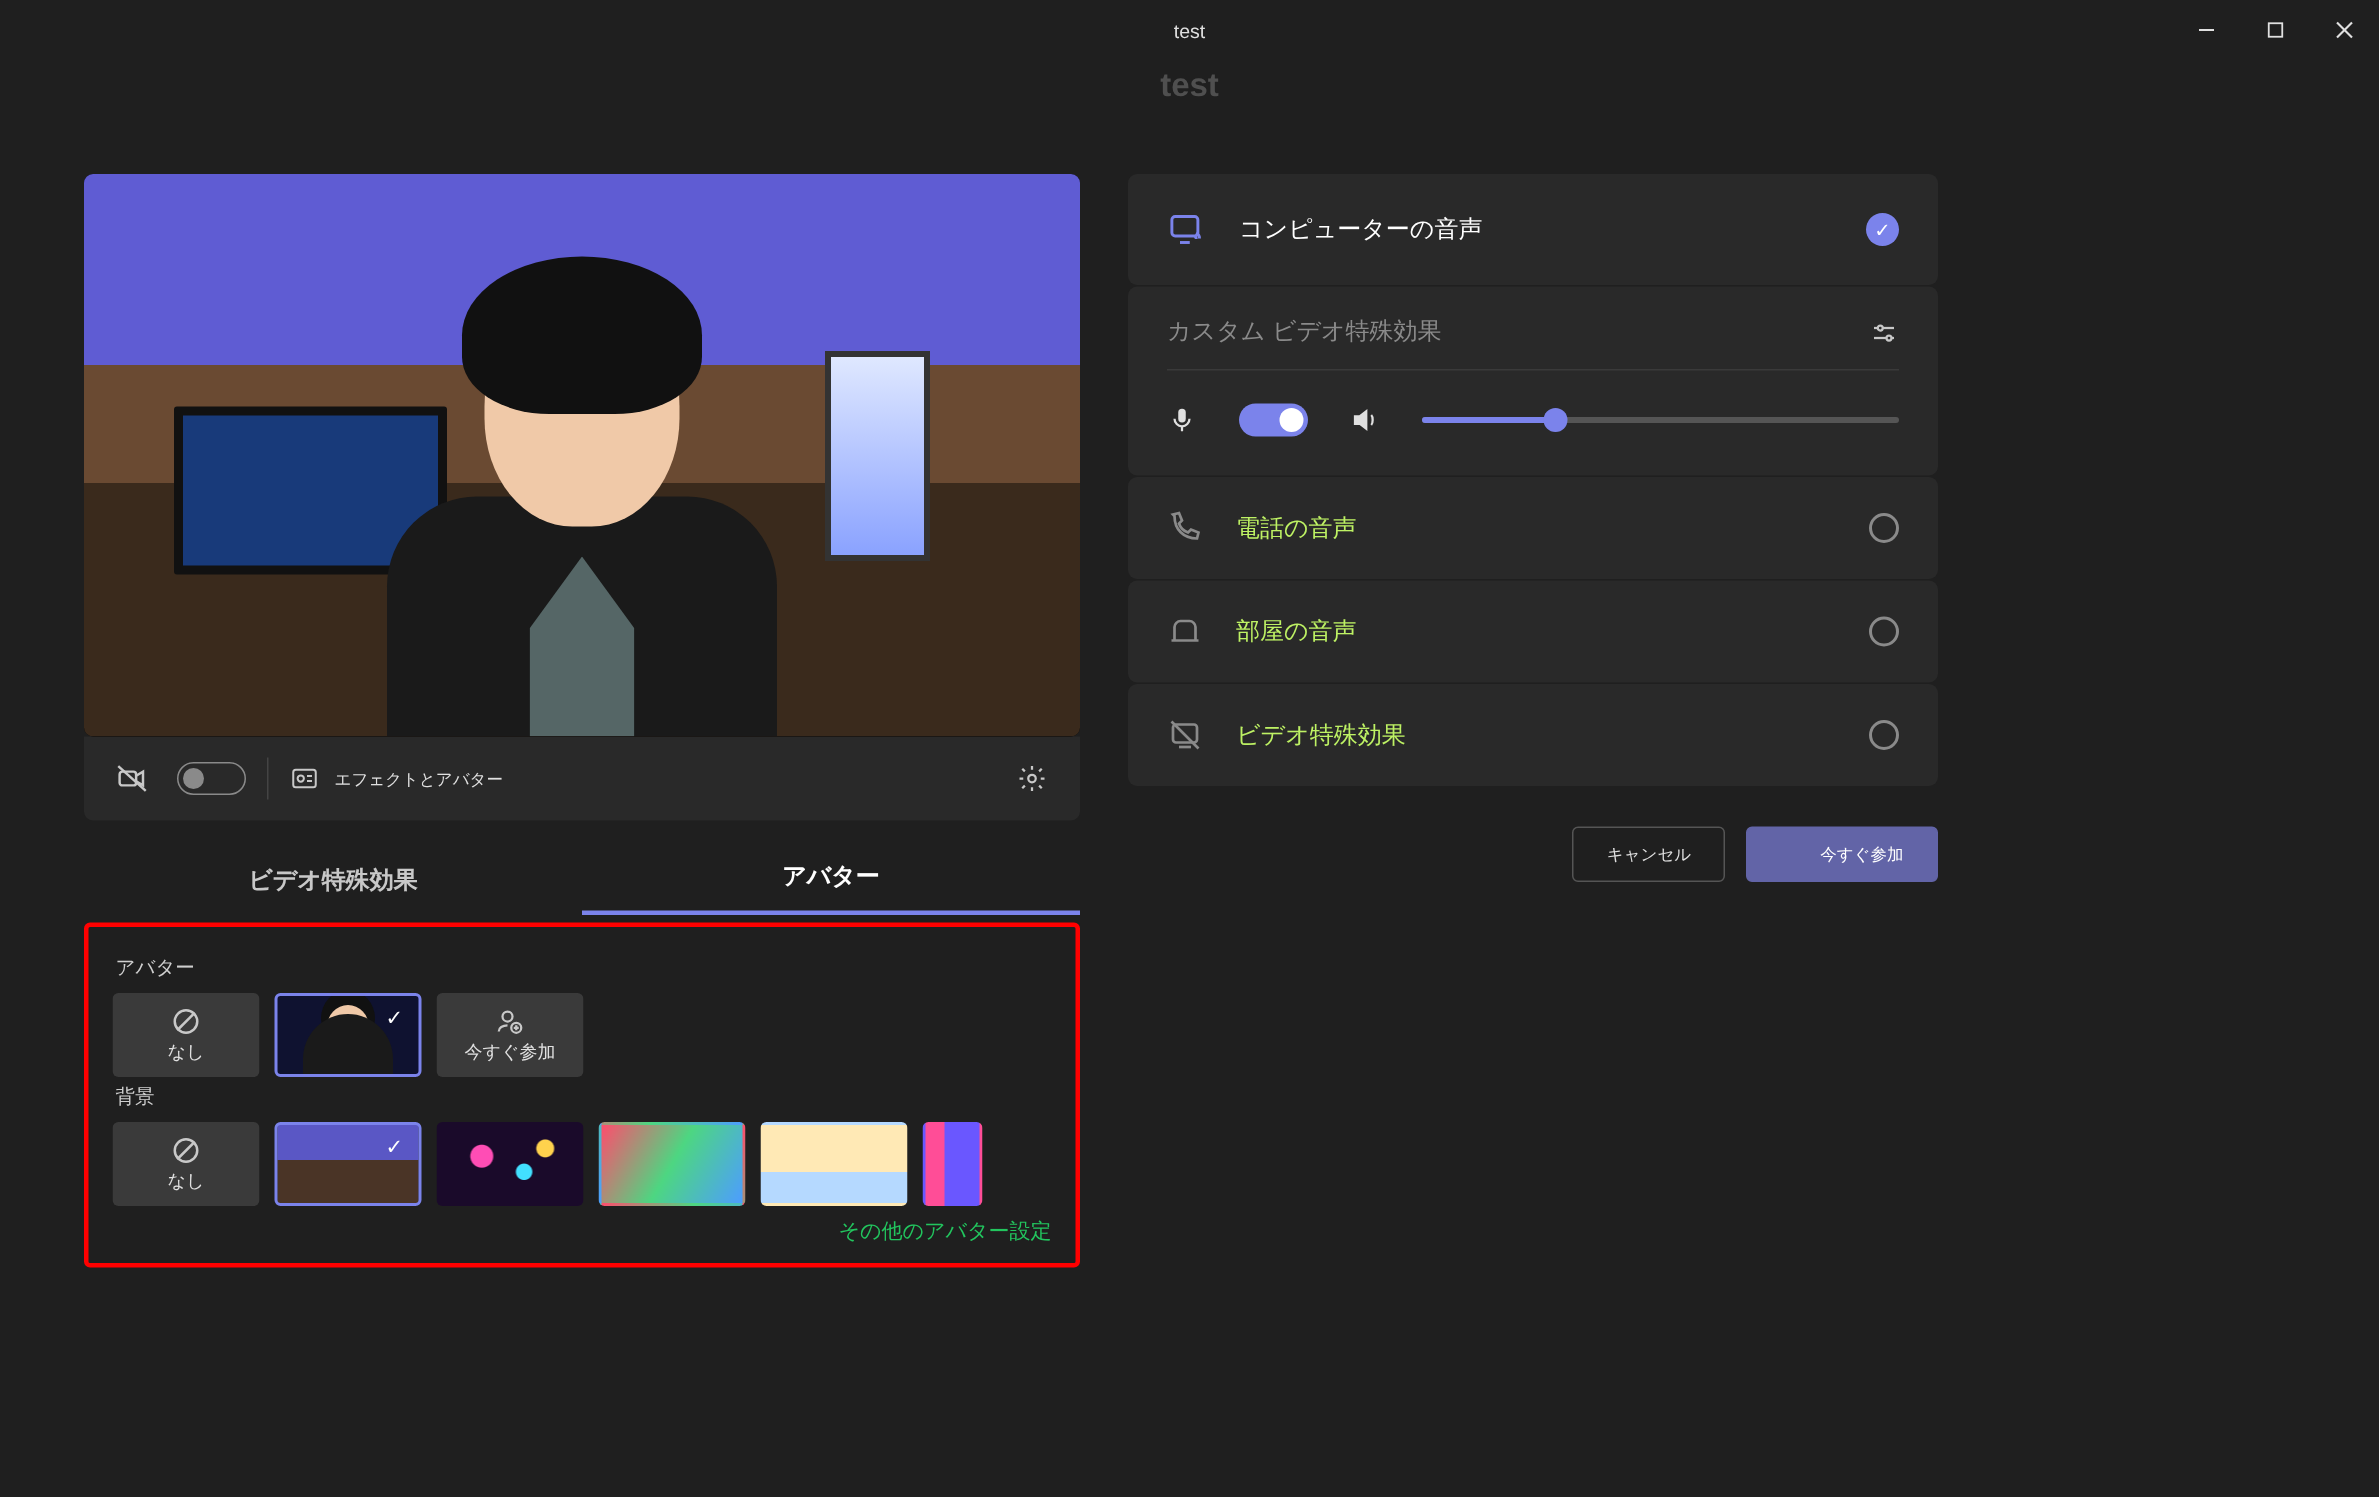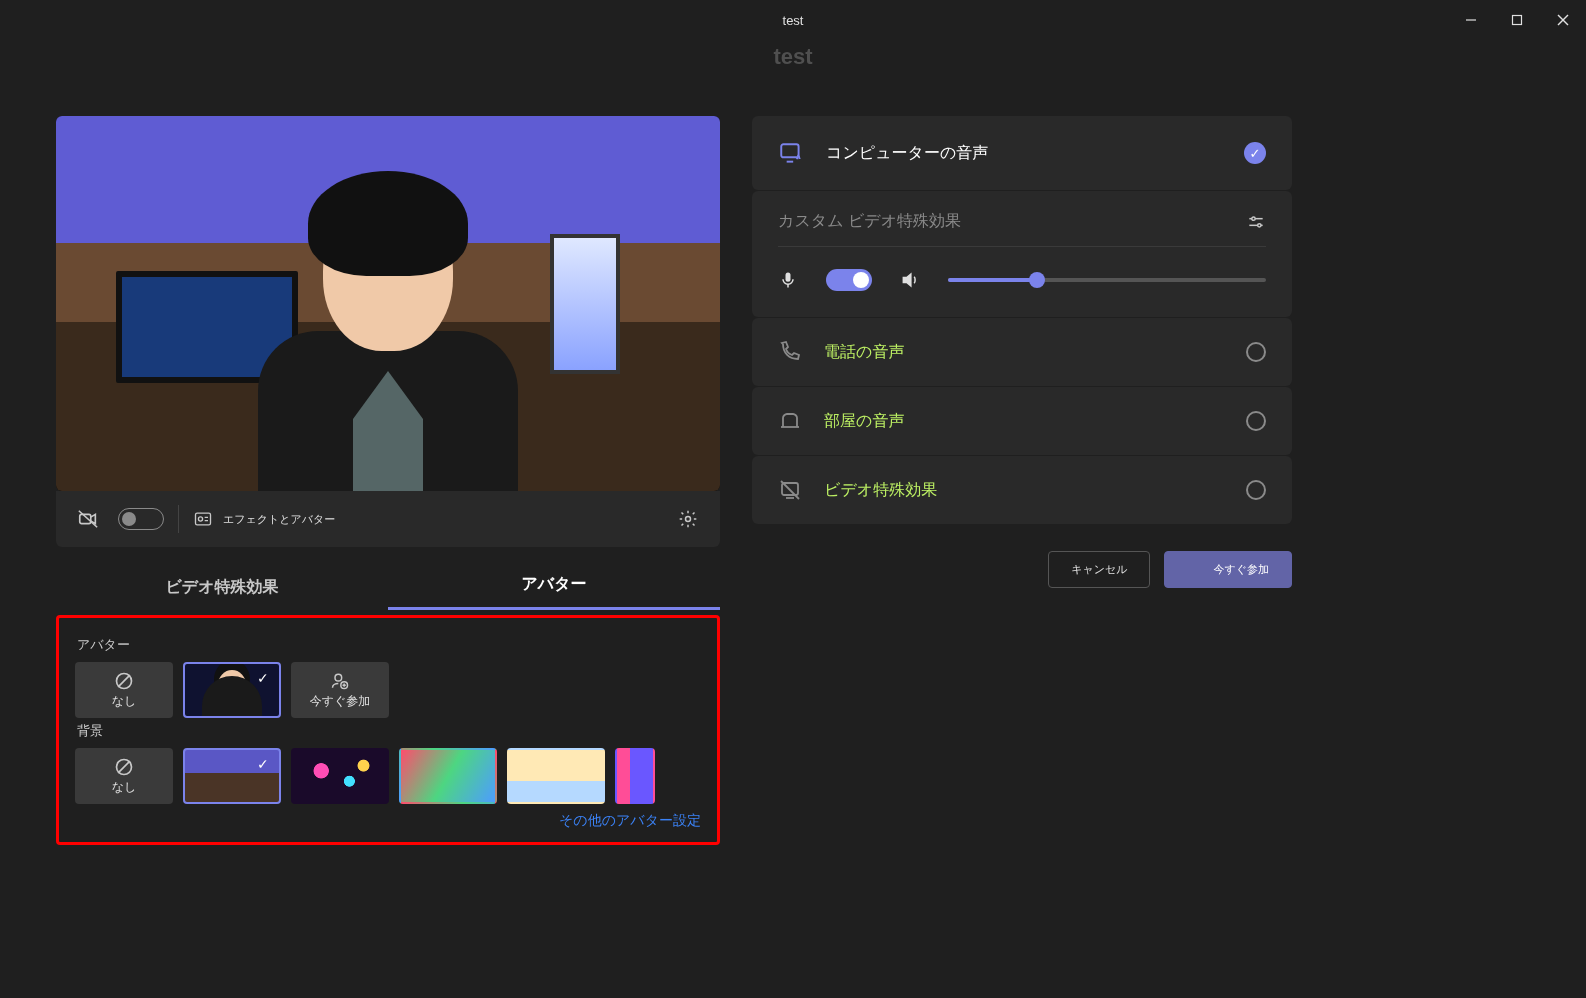--- a/index.html
+++ b/index.html
@@ -161,21 +161,21 @@
   .bg-thumb { background:#333; }
   .bg1 { background:linear-gradient(#5a57c5 0 45%, #4a3426 45% 100%); }
   .bg2 { background:radial-gradient(circle at 30% 40%, #ff4db5 0 10%, transparent 11%),
                  radial-gradient(circle at 60% 60%, #42e0ff 0 8%, transparent 9%),
                  radial-gradient(circle at 75% 30%, #ffd24d 0 7%, transparent 8%),
                  #1a0a2a; }
   .bg3 { background:linear-gradient(120deg,#ff4d6d,#4dd681,#4d9dff); }
   .bg4 { background:linear-gradient(#ffe9b5 0 60%, #b5d9ff 60% 100%); }
   .bg5 { background:linear-gradient(90deg,#ff4d97 0 35%, #6a57ff 35% 100%); }
   .more-link {
-    text-align:right; margin-top:8px; font-size:14px; color:#3b82f6; cursor:pointer;
+    text-align:right; margin-top:8px; font-size:14px; color:#22c55e; cursor:pointer;
   }
   .bg-row .tile { width:98px; height:56px; }
   .bg-row .tile.last { width:40px; }
 
   
   .card {
     background:#292929; border-radius:6px; padding:0;
   }
   .audio-option {
     display:flex; align-items:center; gap:22px; padding:24px 26px;

